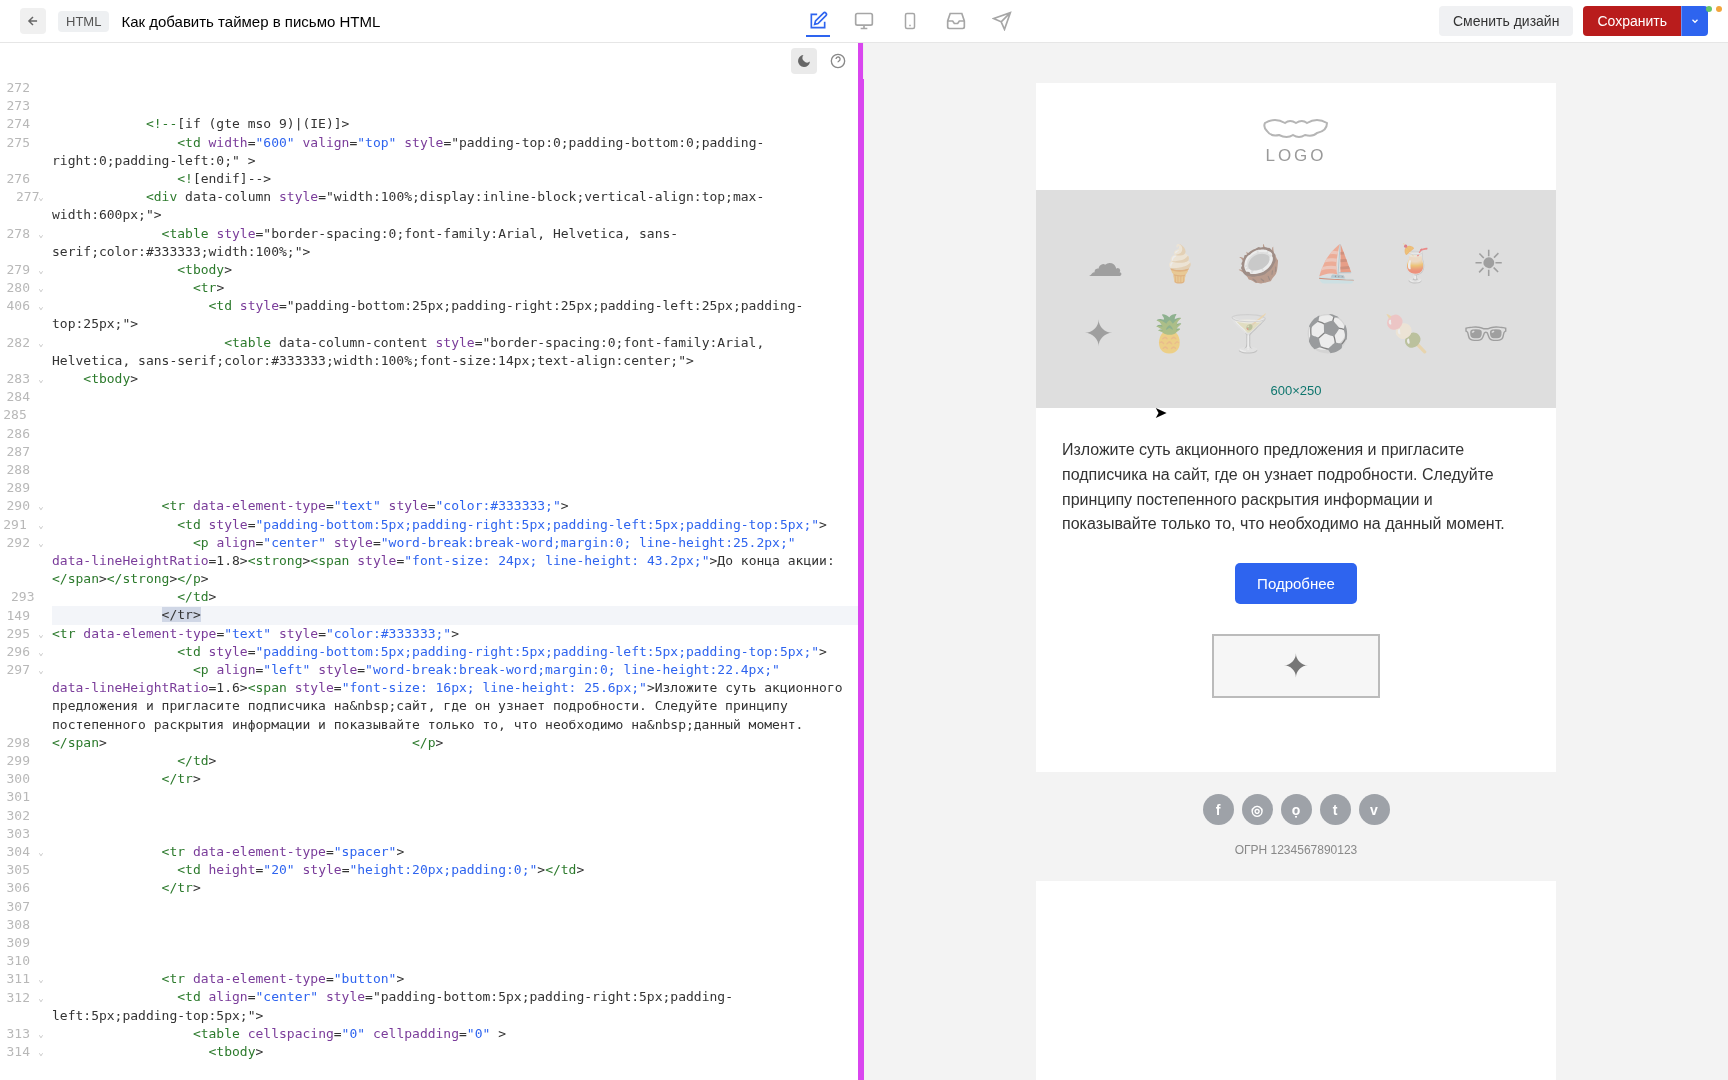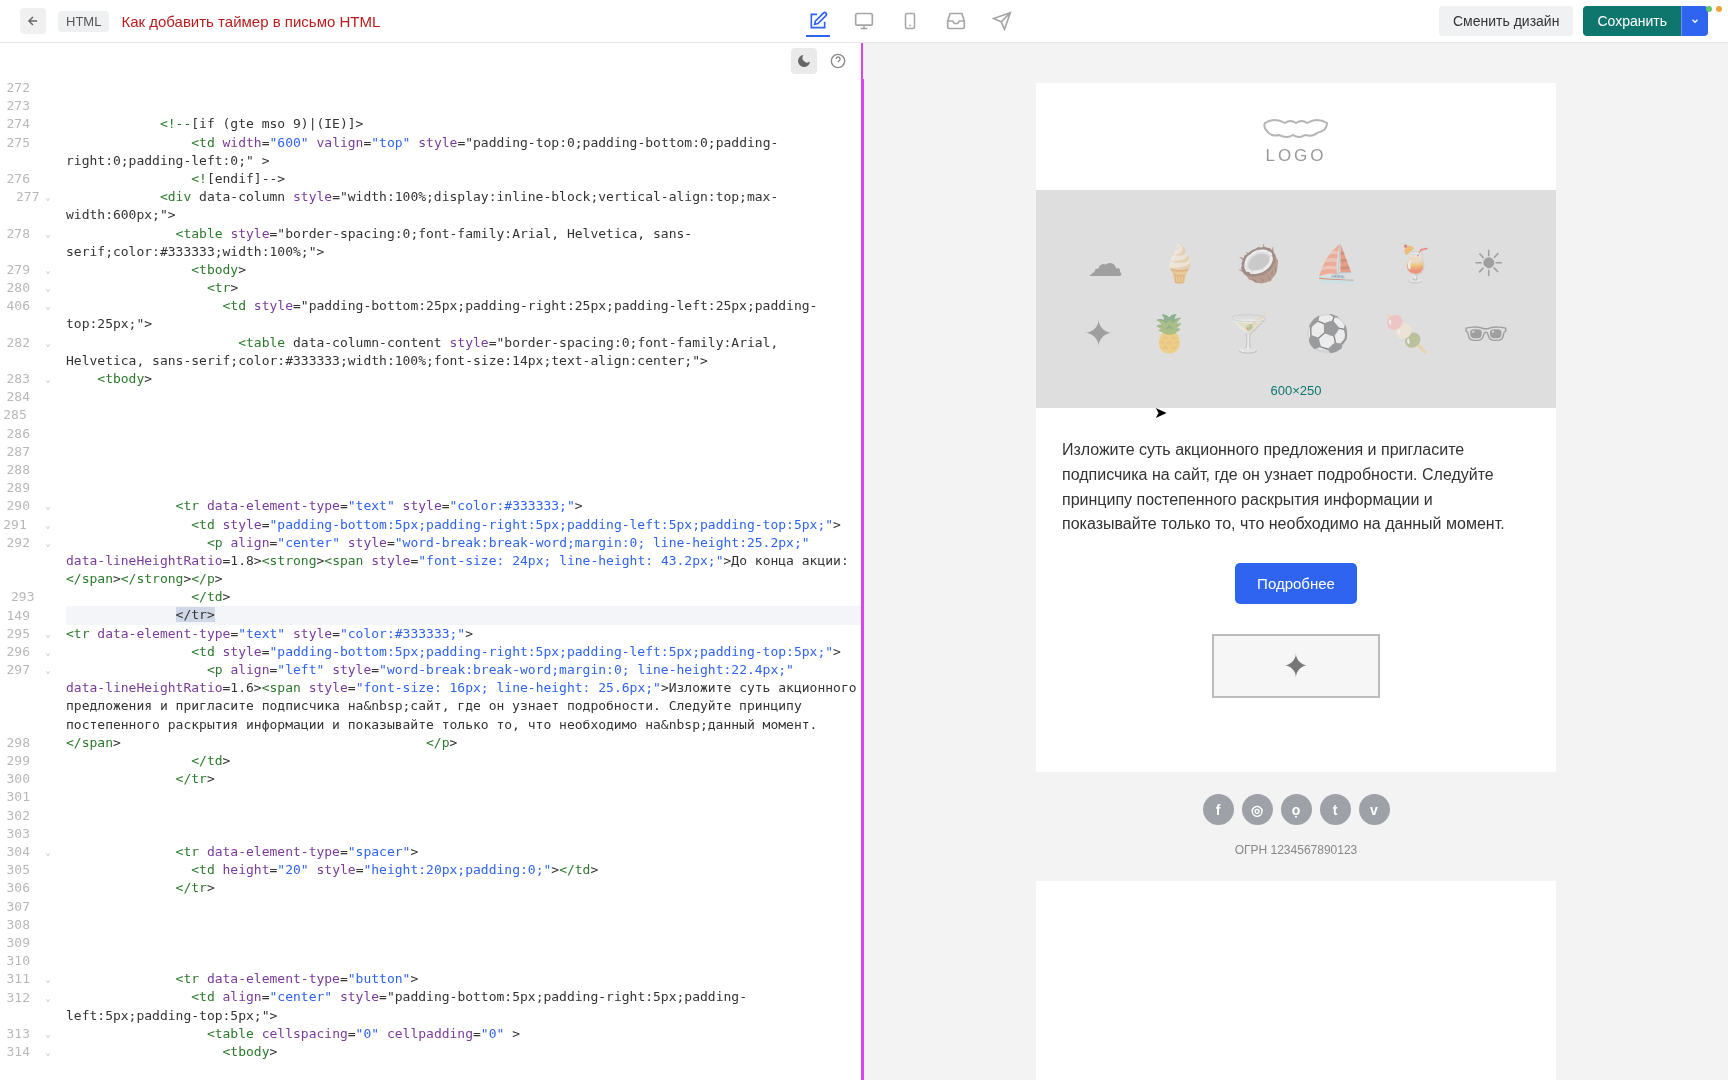--- a/index.html
+++ b/index.html
@@ -3,45 +3,45 @@
 <meta charset="utf-8">
 <style>
 * { box-sizing: border-box; margin: 0; padding: 0; }
 body { font-family: -apple-system, BlinkMacSystemFont, "Segoe UI", Arial, sans-serif; background: #fff; color: #333; font-size: 14px; overflow: hidden; }
 .app { width: 1728px; height: 1080px; display: flex; flex-direction: column; }
 
 
 .topbar { height: 43px; border-bottom: 1px solid #e6e6e6; display: flex; align-items: center; padding: 0 20px; gap: 12px; }
 .back-btn { width: 26px; height: 26px; border-radius: 4px; background: #f0f0f0; display: flex; align-items: center; justify-content: center; cursor: pointer; color: #666; }
 .badge { background: #eef0f2; color: #555; padding: 3px 8px; border-radius: 4px; font-size: 13px; font-weight: 500; }
-.title { font-size: 15px; color: #b91c1c; text-align: center; }
+.title { font-size: 15px; color: #000000; text-align: center; }
 .topbar-center { flex: 1; display: flex; justify-content: center; gap: 22px; align-items: center; }
 .topbar-center .icon-btn { color: #a6a6a6; cursor: pointer; width: 24px; height: 24px; display: flex; align-items: center; justify-content: center; }
 .topbar-center .icon-btn.active { color: #2e64ef; border-bottom: 2px solid #2e64ef; padding-bottom: 6px; margin-bottom: -8px; }
 .topbar-right { display: flex; gap: 10px; align-items: center; }
 .btn-sec { background: #f0f1f3; color: #333; padding: 7px 14px; border-radius: 4px; cursor: pointer; font-size: 14px; }
-.btn-pri { background: #0f766e; color: #fff; padding: 7px 14px; border-radius: 4px 0 0 4px; cursor: pointer; font-size: 14px; font-weight: 500; }
+.btn-pri { background: #b91c1c; color: #fff; padding: 7px 14px; border-radius: 4px 0 0 4px; cursor: pointer; font-size: 14px; font-weight: 500; }
 .btn-pri-drop { background: #2e64ef; color: #fff; padding: 7px 8px; border-radius: 0 4px 4px 0; cursor: pointer; border-left: 1px solid rgba(255,255,255,.3); }
 
 
 .status-dots { position: absolute; top: 6px; right: 6px; display: flex; gap: 4px; }
 .status-dots span { width: 6px; height: 6px; border-radius: 50%; display: inline-block; }
 .dot-green { background: #68c568; }
 .dot-orange { background: #f2a53c; }
 
 
 .main { flex: 1; display: flex; position: relative; }
 
 
 .subbar { position: absolute; top: 0; left: 0; right: 50%; height: 36px; display: flex; justify-content: flex-end; align-items: center; gap: 8px; padding-right: 12px; border-right: 1px solid #eee; }
 .subbar .tool { width: 26px; height: 26px; border-radius: 4px; display: flex; align-items: center; justify-content: center; cursor: pointer; color: #888; }
 .subbar .tool.dark { background: #eaeaea; color: #666; }
 
 
-.editor { width: 50%; border-right: 3px solid #d946ef; display: flex; padding-top: 36px; overflow: hidden; font-family: Menlo, Consolas, monospace; font-size: 13px; line-height: 18.2px; gap: 7px; }
+.editor { width: 50%; border-right: 6px solid #d946ef; display: flex; padding-top: 36px; overflow: hidden; font-family: Menlo, Consolas, monospace; font-size: 13px; line-height: 18.2px; }
 .gutter { width: 36px; background: #fff; text-align: right; color: #b8b8b8; padding-right: 6px; user-select: none; border-right: 0; }
 .gutter div { height: 18.2px; }
 .fold { width: 10px; }
 .fold div { height: 18.2px; font-size: 9px; color: #bbb; text-align: center; }
 .code { flex: 1; padding-left: 6px; white-space: pre; overflow: hidden; }
 .code-line { height: 18.2px; white-space: pre-wrap; }
 .t-tag { color: #2c7a2c; }
 .t-attr { color: #7a3c9a; }
 .t-str { color: #2e64ef; }
 .hl { background: #d0d7e6; }

